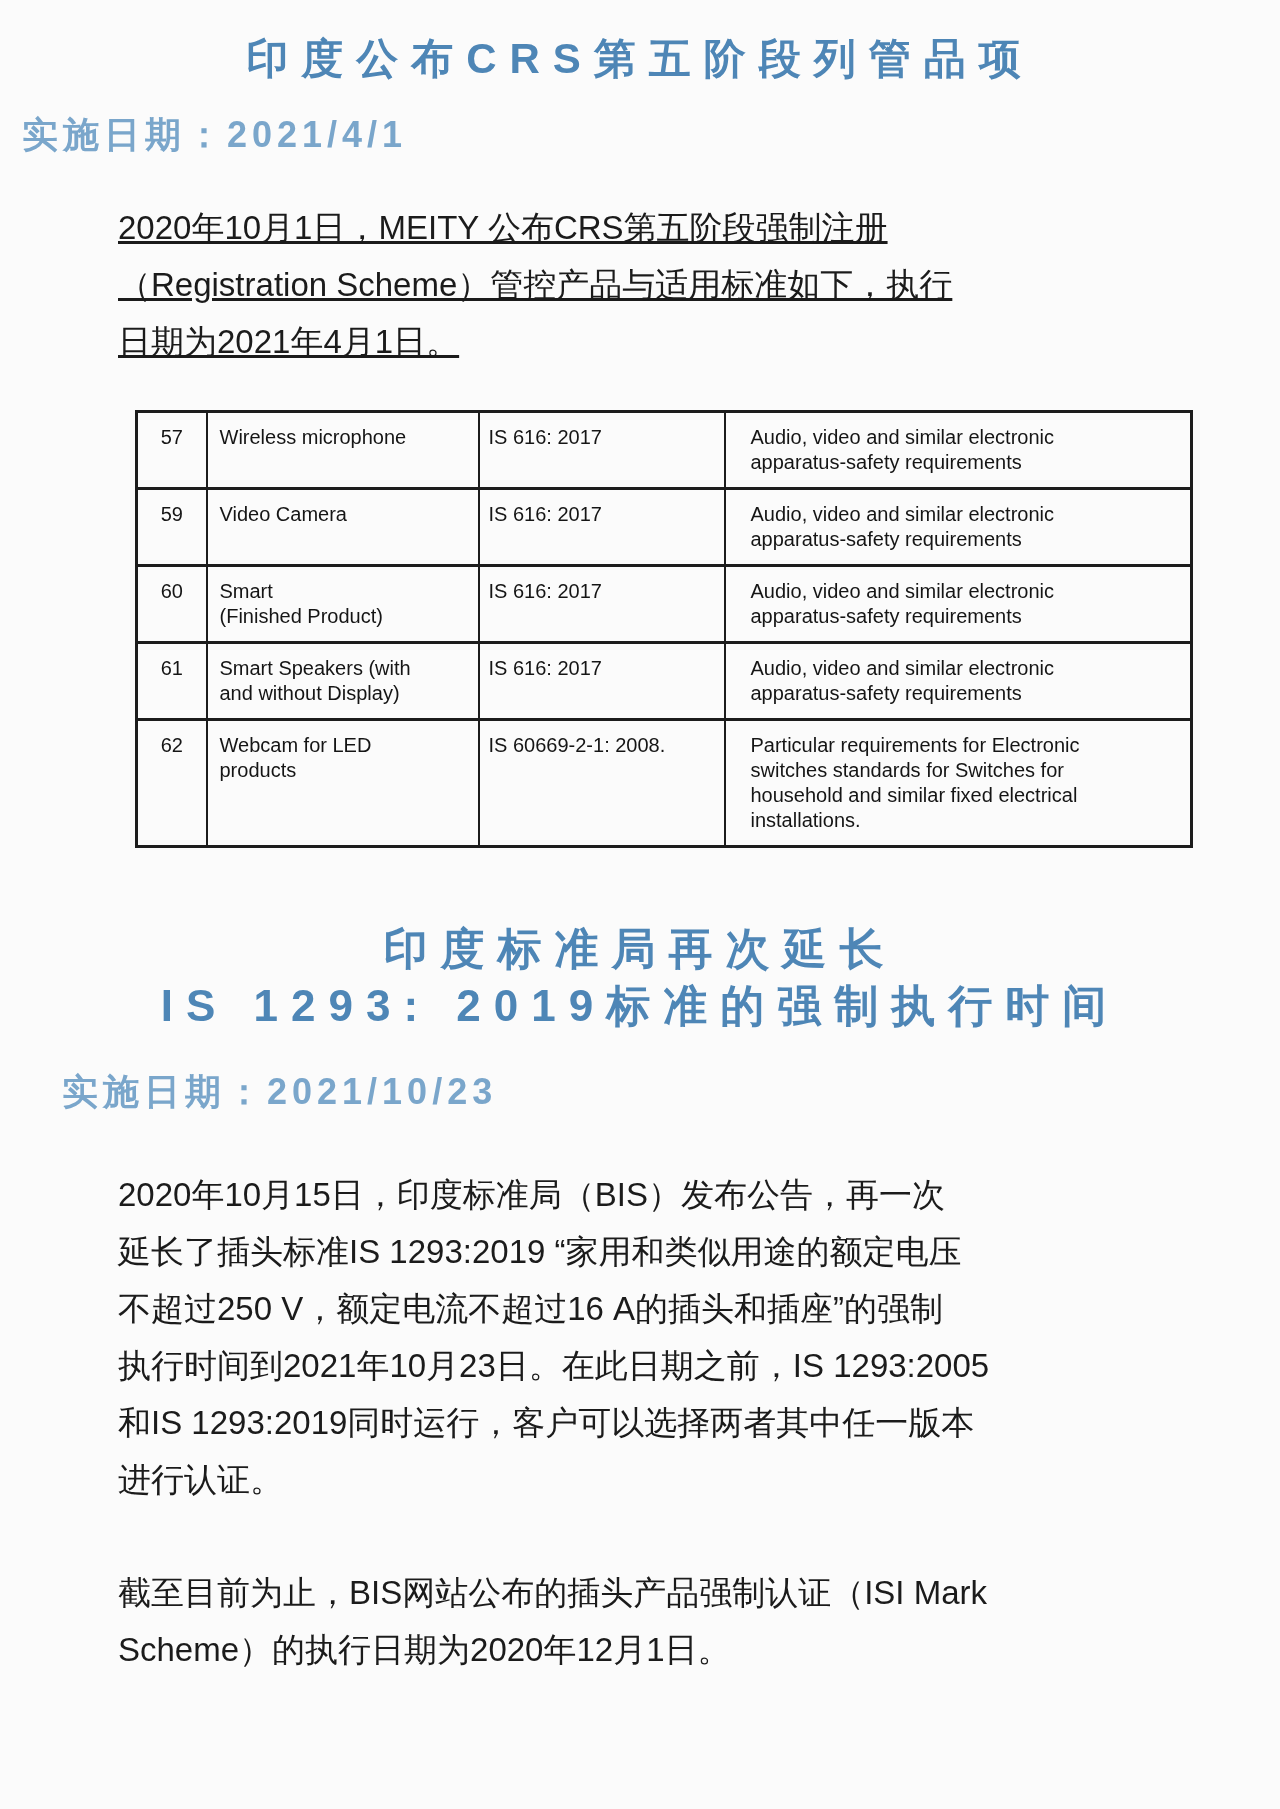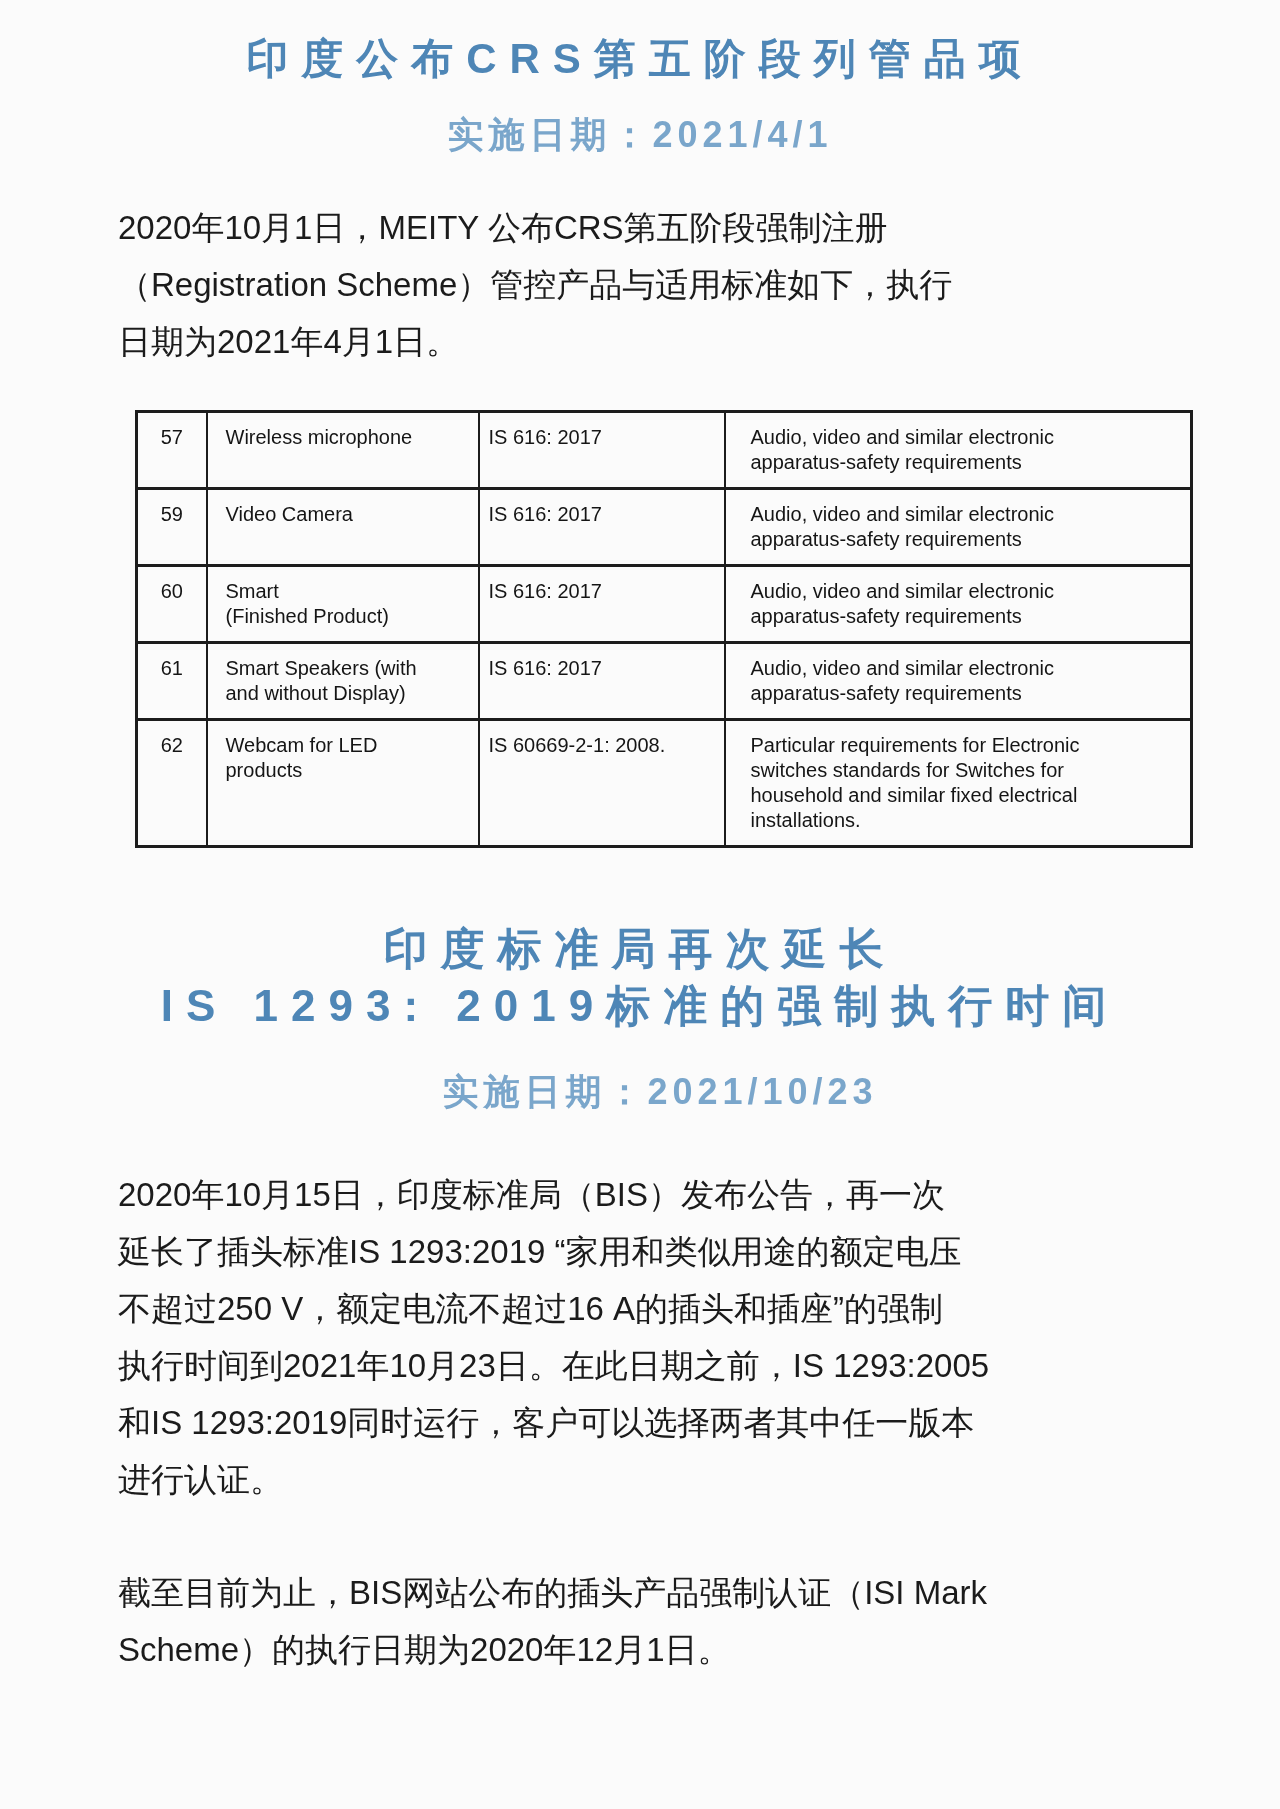--- a/index.html
+++ b/index.html
@@ -29,37 +29,37 @@
     font-weight: bold;
     color: var(--accent-dark);
     font-size: 42px;
     line-height: 57px;
     letter-spacing: 13px;
     white-space: pre-line;
   }
   .title-1 { padding-top: 30px; }
   .title-2 { margin-top: 72px; font-size: 44px; }
   .date-line {
-    text-align: center;
+    text-align: left;
     font-weight: bold;
     color: var(--accent-light);
     font-size: 36px;
     line-height: 44px;
     letter-spacing: 5px;
   }
   .date-1 { margin-top: 26px; }
   .date-2 { margin-top: 36px; padding-left: 40px; }
   .body-para {
     margin: 0 96px;
     font-size: 33px;
     line-height: 57px;
     color: var(--ink);
     white-space: pre-line;
   }
-  .para-1 { margin-top: 42px; }
+  .para-1 { margin-top: 42px; text-decoration: underline; }
   .para-2 { margin-top: 52px; }
   .para-3 { margin-top: 56px; }
   table.crs {
     border-collapse: collapse;
     table-layout: fixed;
     width: 1055px;
     margin: 40px 0 0 113px;
     border: 3px solid var(--border-ink);
   }
   table.crs td {
@@ -68,21 +68,21 @@
     border-bottom-width: 3px;
     vertical-align: top;
     font-size: 20px;
     line-height: 25px;
     padding: 12px 12px;
     color: #151515;
     white-space: pre-line;
     overflow: hidden;
   }
   table.crs td.col-no { text-align: center; padding-left: 4px; padding-right: 4px; }
-  table.crs td.col-product { padding-left: 18px; }
+  table.crs td.col-product { padding-left: 12px; }
   table.crs td.col-standard { padding-left: 9px; }
   table.crs td.col-desc { padding-left: 25px; }
 </style>
 </head>
 <body>
 
 <div class="page">
 
   <div class="sec-title title-1">印度公布CRS第五阶段列管品项</div>
 

